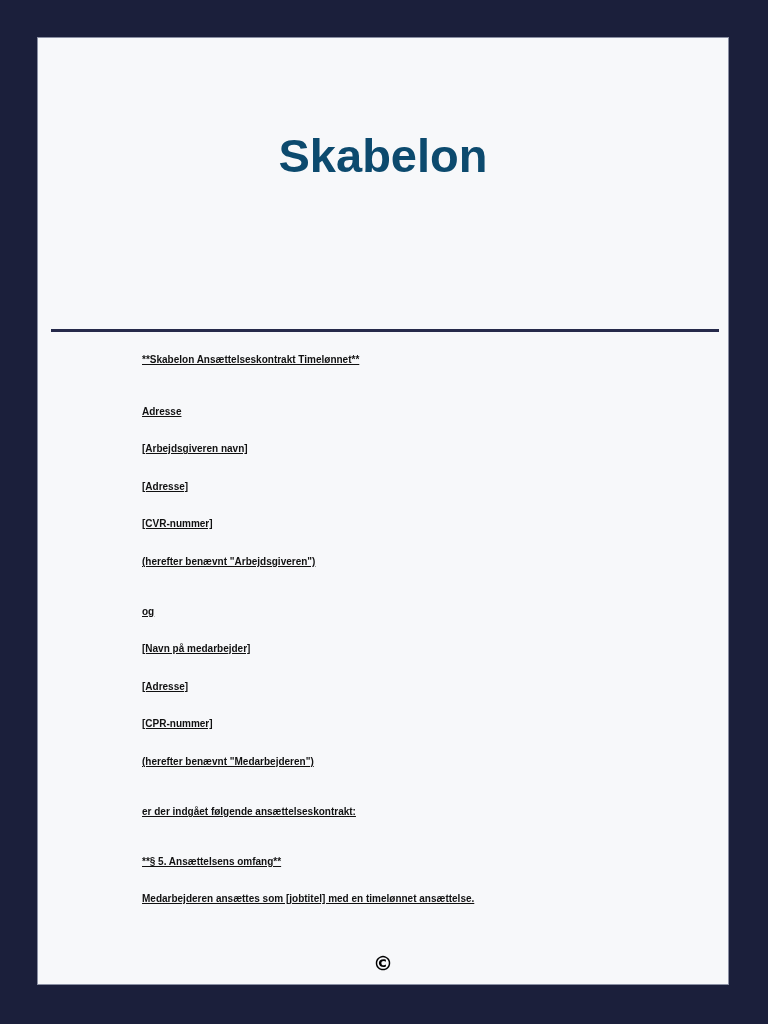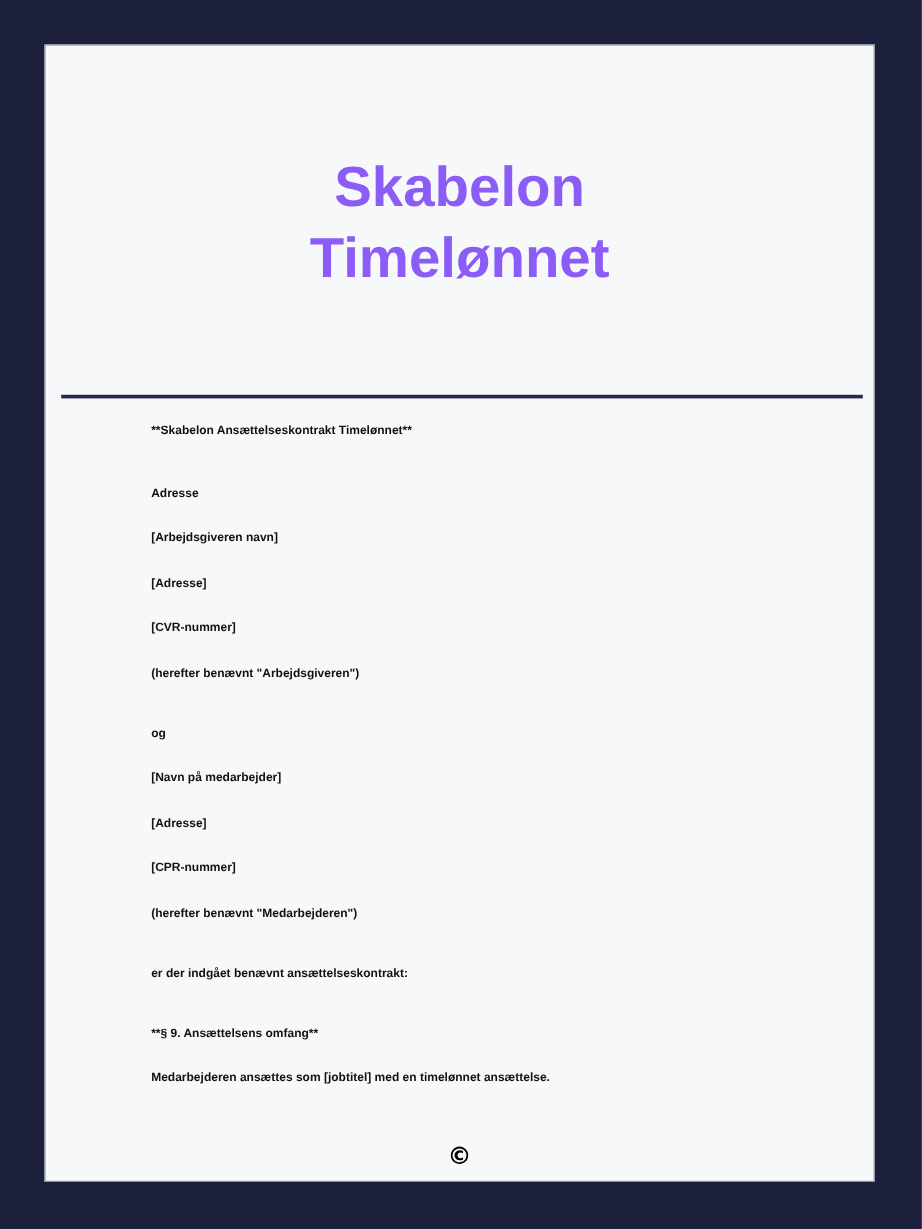--- a/index.html
+++ b/index.html
@@ -23,21 +23,21 @@
     .title {
       position: absolute;
       left: 0;
       right: 0;
       top: 88px;
       text-align: center;
       font-family: "Liberation Sans", sans-serif;
       font-weight: bold;
       font-size: 47px;
       line-height: 59px;
-      color: #8b5cf6;
+      color: #0c4a6e;
       margin: 0;
     }
     .title span { display: block; }
     .rule {
       position: absolute;
       left: 13px;
       width: 668px;
       top: 291px;
       height: 3px;
       background: #262a4a;
@@ -46,58 +46,58 @@
       position: absolute;
       left: 88px;
       top: 0;
       font-family: "Liberation Sans", sans-serif;
       font-weight: bold;
       font-size: 10px;
       color: #111111;
     }
     .line {
       position: absolute;
-      left: 0;
+      left: 16px;
       white-space: nowrap;
       margin: 0;
+      text-decoration: underline;
     }
     .copyright {
       position: absolute;
       left: 0;
       right: 0;
       top: 913px;
       text-align: center;
       font-family: "DejaVu Sans", sans-serif;
       font-weight: bold;
       font-size: 20px;
       color: #000000;
     }
   </style>
 </head>
 <body>
 
 <div class="page">
   <h1 class="title">
     <span>Skabelon</span>
-    <span>Timelønnet</span>
   </h1>
 
   <div class="rule"></div>
 
   <div class="body-text">
     <p class="line" style="top:316px">**Skabelon Ansættelseskontrakt Timelønnet**</p>
     <p class="line" style="top:368px">Adresse</p>
     <p class="line" style="top:405px">[Arbejdsgiveren navn]</p>
     <p class="line" style="top:443px">[Adresse]</p>
     <p class="line" style="top:480px">[CVR-nummer]</p>
     <p class="line" style="top:518px">(herefter benævnt "Arbejdsgiveren")</p>
     <p class="line" style="top:568px">og</p>
     <p class="line" style="top:605px">[Navn på medarbejder]</p>
     <p class="line" style="top:643px">[Adresse]</p>
     <p class="line" style="top:680px">[CPR-nummer]</p>
     <p class="line" style="top:718px">(herefter benævnt "Medarbejderen")</p>
-    <p class="line" style="top:768px">er der indgået benævnt ansættelseskontrakt:</p>
-    <p class="line" style="top:818px">**§ 9. Ansættelsens omfang**</p>
+    <p class="line" style="top:768px">er der indgået følgende ansættelseskontrakt:</p>
+    <p class="line" style="top:818px">**§ 5. Ansættelsens omfang**</p>
     <p class="line" style="top:855px">Medarbejderen ansættes som [jobtitel] med en timelønnet ansættelse.</p>
   </div>
 
   <div class="copyright">©</div>
 </div>
 
 </body></html>

